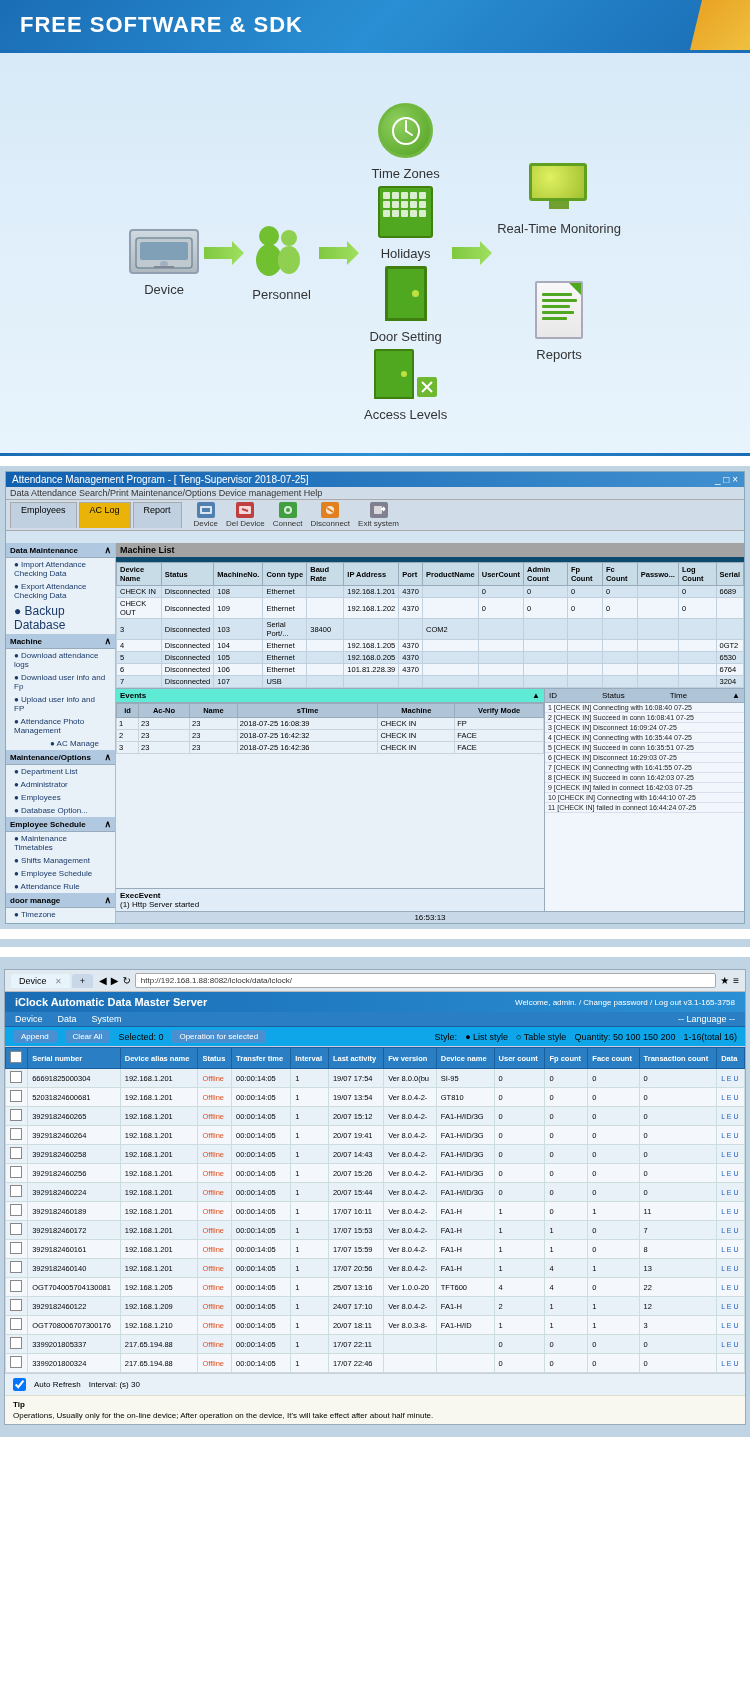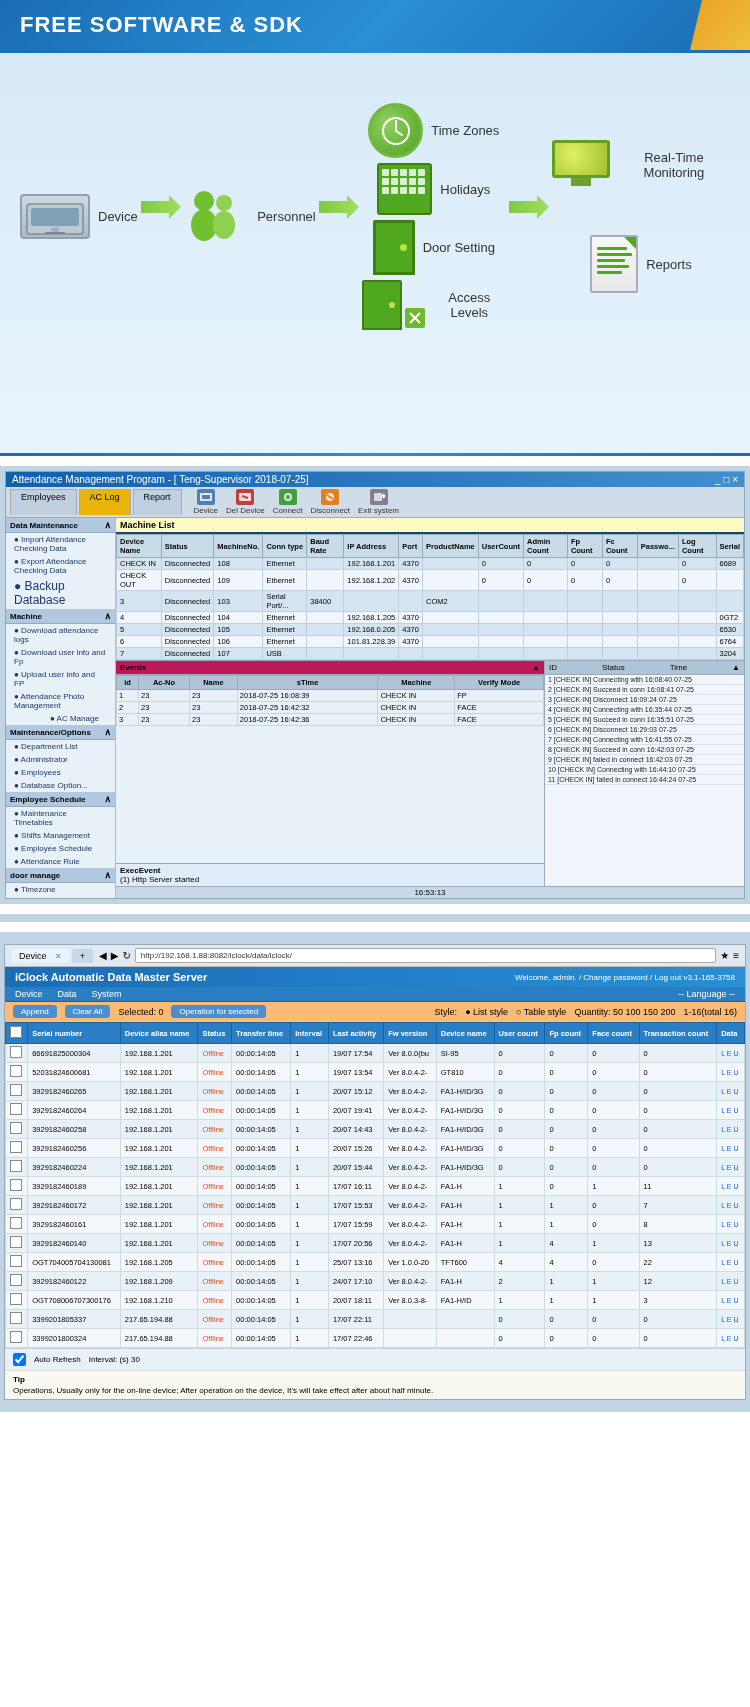--- a/index.html
+++ b/index.html
@@ -39,21 +39,21 @@
     .diagram-container {
       display: flex;
       align-items: center;
       justify-content: center;
       gap: 0;
       margin-top: 20px;
     }
 
     .diagram-item {
       display: flex;
-      flex-direction: row;
+      flex-direction: column;
       align-items: center;
       gap: 8px;
     }
 
     .diagram-label {
       font-size: 13px;
       color: #333;
       text-align: center;
       font-weight: 500;
     }
@@ -117,20 +117,21 @@
       display: flex;
       align-items: center;
       justify-content: center;
       color: #fff;
       font-size: 9px;
     }
 
     .sw-main {
       display: flex;
       height: 380px;
+      margin-top: 12px;
     }
 
     .sw-sidebar {
       width: 110px;
       background: #e8f0f8;
       border-right: 1px solid #bbb;
       font-size: 9px;
       overflow: hidden;
     }
 
@@ -152,25 +153,25 @@
       cursor: pointer;
     }
 
     .sw-content {
       flex: 1;
       display: flex;
       flex-direction: column;
     }
 
     .sw-machine-list {
-      background: #fef9c3;
+      background: #a3a3a3;
       padding: 2px 4px;
       font-size: 9px;
       font-weight: bold;
-      border-bottom: 2px solid #0c4a6e;
+      border-bottom: 5px solid #0c4a6e;
     }
 
     .sw-table {
       width: 100%;
       border-collapse: collapse;
       font-size: 8px;
     }
 
     .sw-table th {
       background: #c8dce8;
@@ -299,21 +300,21 @@
       background: #2a7fc4;
       padding: 2px 10px;
       display: flex;
       gap: 15px;
       font-size: 9px;
       color: #fff;
       border-bottom: 1px solid #1a60a0;
     }
 
     .web-toolbar-bar {
-      background: #fdba74;
+      background: #0ea5e9;
       padding: 3px 8px;
       display: flex;
       align-items: center;
       gap: 8px;
       font-size: 9px;
       border-bottom: 1px solid #ccd;
     }
 
     .web-btn {
       background: #4a90d0;
@@ -648,20 +649,23 @@
 
 <div class="screenshot-area">
 
   <div class="sw-window">
 
     <div class="sw-titlebar">
       <span>Attendance Management Program - [ Teng-Supervisor 2018-07-25]</span>
       <span>_ □ ×</span>
     </div>
 
+    <div class="sw-menubar">
+      <span>Data  Attendance  Search/Print  Maintenance/Options  Device management  Help</span>
+    </div>
 
     <div style="background:#d0dde8;padding:2px 4px;display:flex;gap:2px;border-bottom:1px solid #aaa;">
       <div style="background:#c0d0e0;padding:2px 10px;font-size:9px;border:1px solid #aaa;border-bottom:none;">Employees</div>
       <div style="background:#eab308;padding:2px 10px;font-size:9px;border:1px solid #aaa;border-bottom:none;">AC Log</div>
       <div style="background:#c0d0e0;padding:2px 10px;font-size:9px;border:1px solid #aaa;border-bottom:none;">Report</div>
 
       <div style="margin-left:10px;display:flex;gap:8px;align-items:center;">
         <div class="sw-toolbar-btn">
           <div class="sw-toolbar-icon" style="background:#5080b0;">
             <svg width="14" height="12" viewBox="0 0 14 12">
@@ -907,21 +911,21 @@
                   <td></td>
                   <td>3204</td>
                 </tr>
             </tbody>
           </table>
         </div>
 
         <div class="sw-bottom-panel" style="flex:1;overflow:hidden;">
 
           <div class="sw-events-panel" style="display:flex;flex-direction:column;">
-            <div style="background:#be185d;padding:2px 4px;font-size:8px;font-weight:bold;border-bottom:1px solid #9ab;display:flex;justify-content:space-between;">
+            <div style="background:#5eead4;padding:2px 4px;font-size:8px;font-weight:bold;border-bottom:1px solid #9ab;display:flex;justify-content:space-between;">
               <span>Events</span>
               <span>▲</span>
             </div>
             <table class="sw-events-table">
               <thead>
                 <tr>
                   <th>id</th>
                   <th>Ac-No</th>
                   <th>Name</th>
                   <th>sTime</th>

